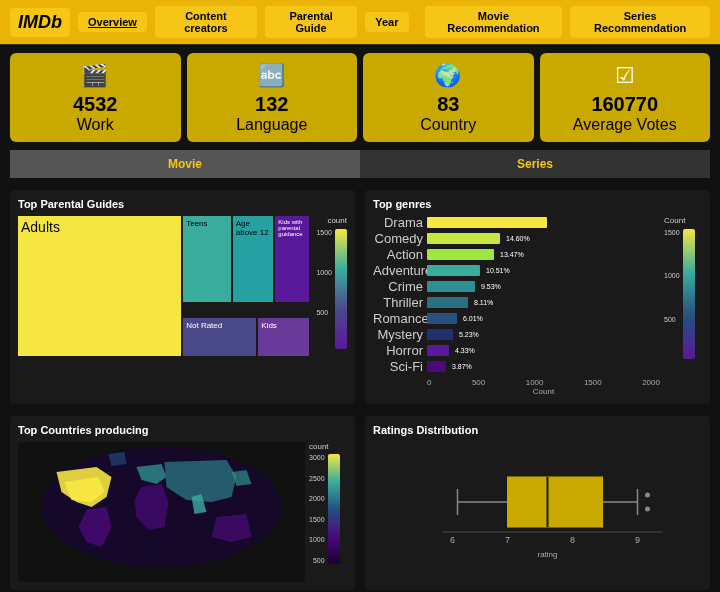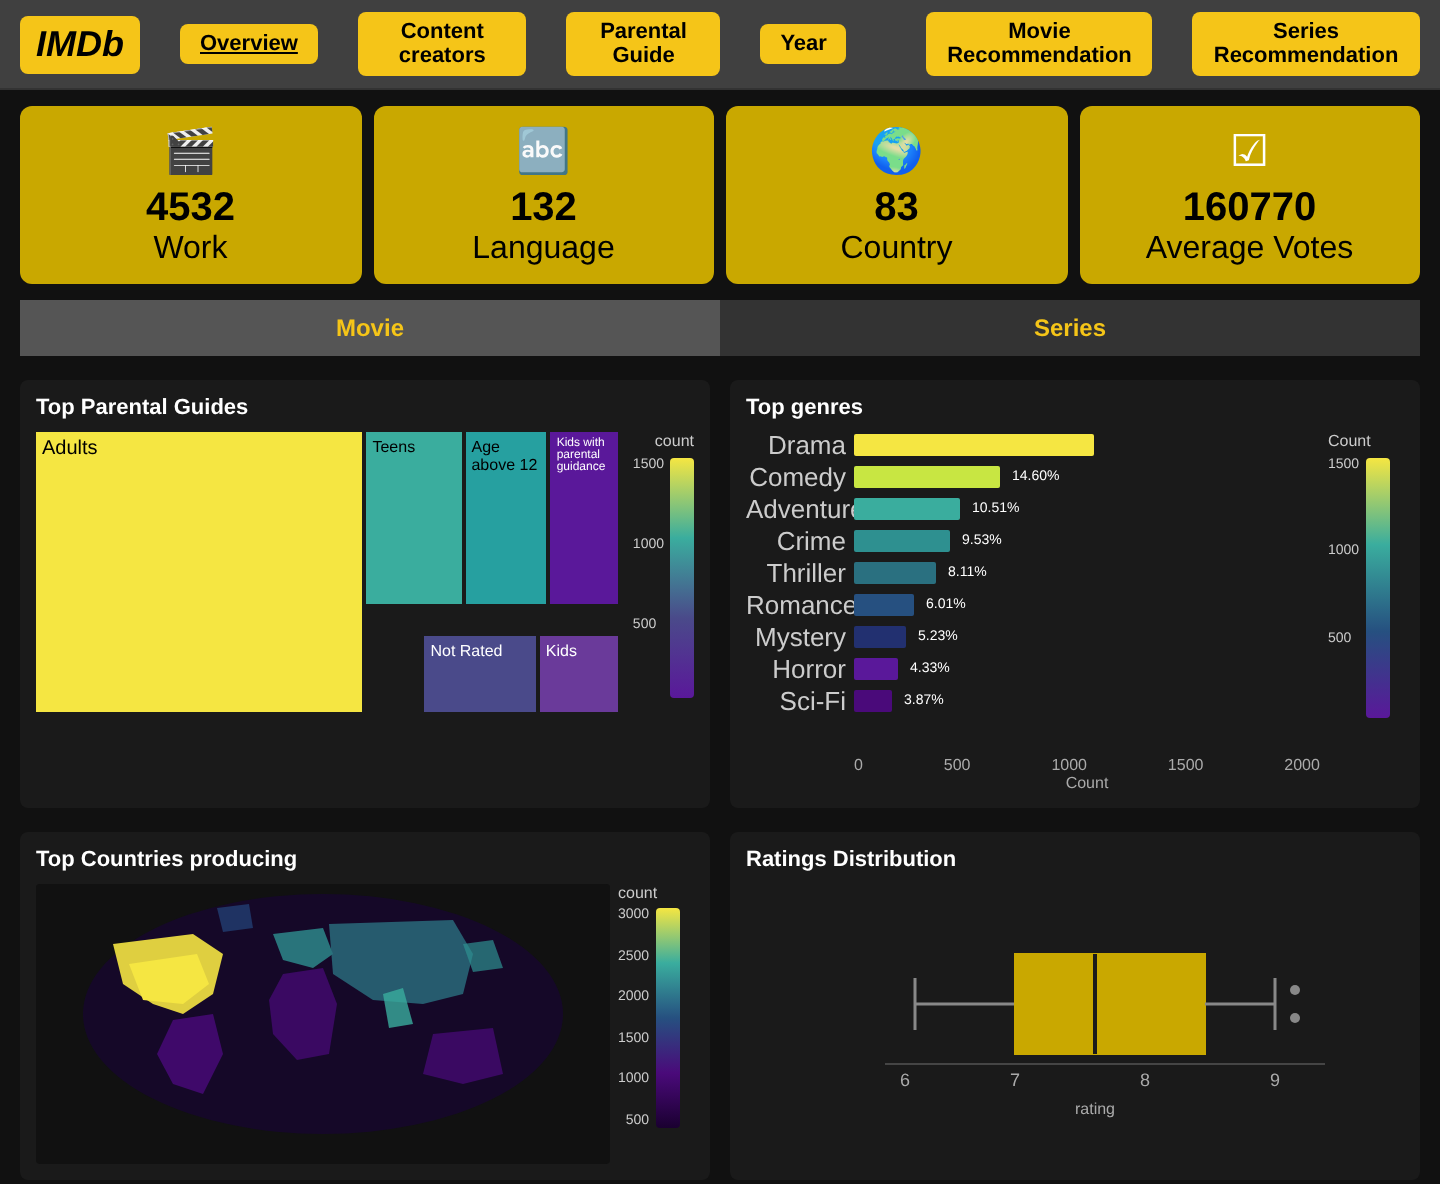--- a/index.html
+++ b/index.html
@@ -7,25 +7,25 @@
       background: #111;
       color: #fff;
       font-family: Arial, sans-serif;
       width: 720px;
       min-height: 592px;
       font-size: 12px;
     }
 
     
     .header {
-      background: #404040;
+      background: #eab308;
       display: flex;
       align-items: center;
       padding: 6px 10px;
-      gap: 20px;
+      gap: 8px;
       border-bottom: 1px solid #333;
     }
     .imdb-logo {
       background: #f5c518;
       color: #000;
       font-weight: 900;
       font-size: 18px;
       padding: 4px 8px;
       border-radius: 4px;
       font-style: italic;
@@ -121,21 +121,21 @@
       height: 140px;
       gap: 2px;
       position: relative;
     }
     .treemap-adults {
       background: #f5e642;
       flex: 2.5;
       display: flex;
       align-items: flex-start;
       padding: 3px;
-      font-size: 10px;
+      font-size: 14px;
       color: #000;
     }
     .treemap-right {
       flex: 2;
       display: flex;
       flex-direction: column;
       gap: 16px;
     }
     .treemap-teens {
       background: #3aad9e;
@@ -161,21 +161,20 @@
       display: flex;
       align-items: flex-start;
       padding: 3px;
       font-size: 7px;
       color: #fff;
     }
     .treemap-bottom {
       display: flex;
       gap: 2px;
       flex: 0.8;
-      margin-left: 29px;
     }
     .treemap-notrated {
       background: #4a4a8a;
       flex: 1.5;
       display: flex;
       align-items: flex-start;
       padding: 3px;
       font-size: 8px;
       color: #fff;
     }
@@ -342,20 +341,25 @@
             <div class="bar-label">Drama</div>
             <div class="bar-bg" style="width:120px; background:#f5e642;"></div>
             <div class="bar-pct"></div>
           </div>
           <div class="bar-row">
             <div class="bar-label">Comedy</div>
             <div class="bar-bg" style="width:73px; background:#c8e642;"></div>
             <div class="bar-pct">14.60%</div>
           </div>
           <div class="bar-row">
+            <div class="bar-label">Action</div>
+            <div class="bar-bg" style="width:67px; background:#9ee642;"></div>
+            <div class="bar-pct">13.47%</div>
+          </div>
+          <div class="bar-row">
             <div class="bar-label">Adventure</div>
             <div class="bar-bg" style="width:53px; background:#3aad9e;"></div>
             <div class="bar-pct">10.51%</div>
           </div>
           <div class="bar-row">
             <div class="bar-label">Crime</div>
             <div class="bar-bg" style="width:48px; background:#2e9090;"></div>
             <div class="bar-pct">9.53%</div>
           </div>
           <div class="bar-row">

